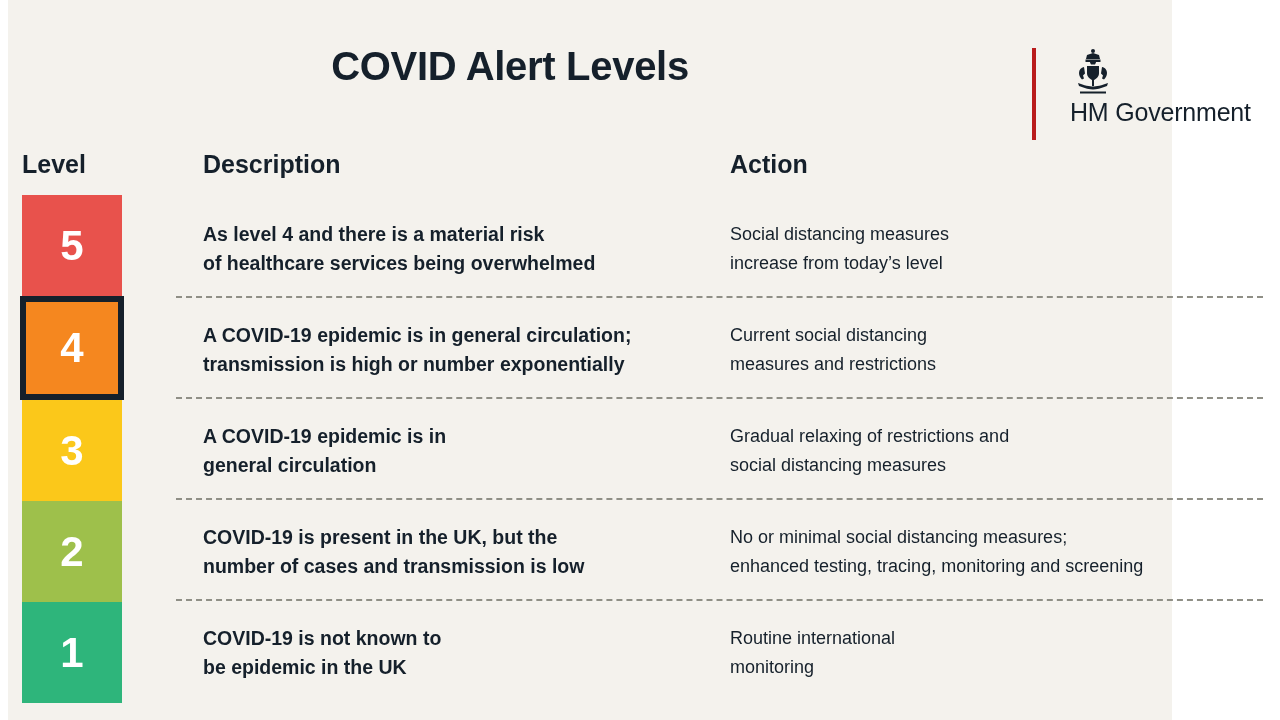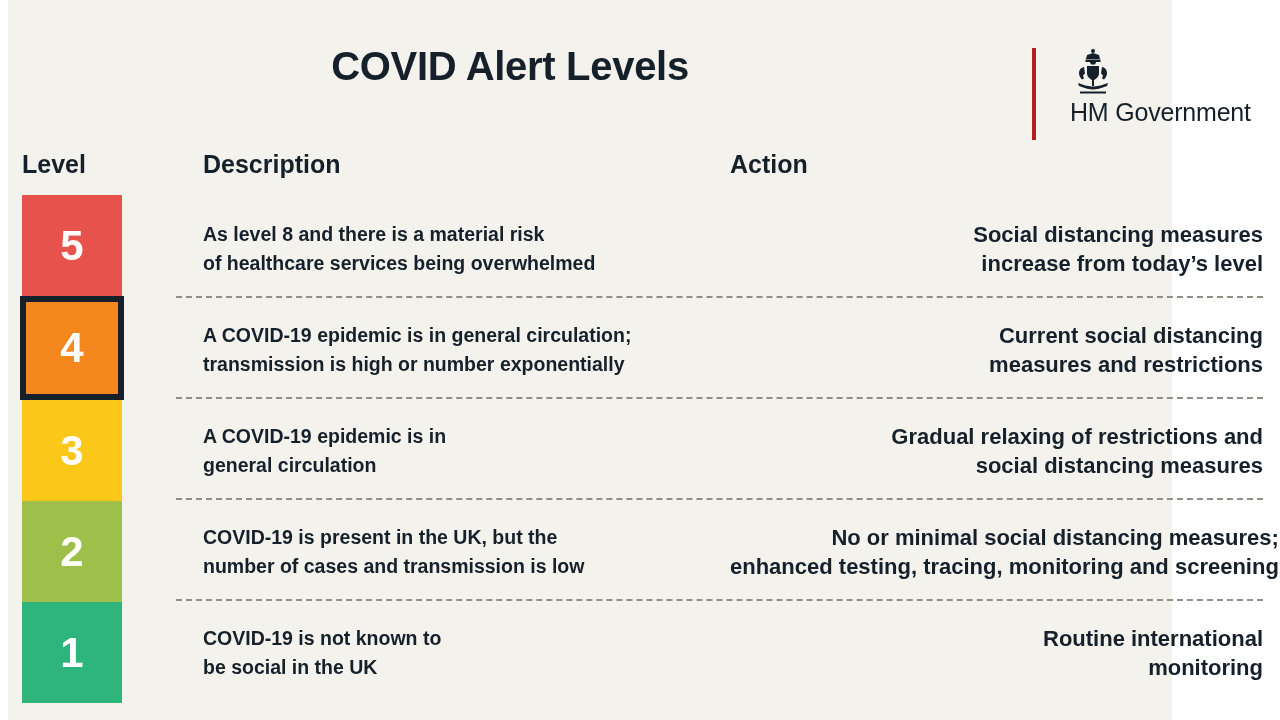--- a/index.html
+++ b/index.html
@@ -144,25 +144,24 @@
   .cell-desc {
     width: 527px;
     flex: 0 0 527px;
     font-size: 19.5px;
     font-weight: bold;
     line-height: 29px;
     color: #15202b;
   }
   .cell-action {
     flex: 1;
-    font-size: 22px;
-    font-weight: bold;
+    font-size: 18px;
+    font-weight: normal;
     line-height: 29px;
     color: #15202b;
-    text-align: right;
   }
   .nowrap-line { display: block; white-space: nowrap; }
 </style>
 </head>
 <body>
 
 <div class="slide">
 
   <div class="left-strip"></div>
 
@@ -213,21 +212,21 @@
     <div class="level-cell" style="background:#2eb57b;">
       <span>1</span>
     </div>
   </div>
 
   <div class="rows">
 
     <div class="row">
       <div class="row-inner">
         <div class="cell-desc">
-          <span class="nowrap-line">As level 8 and there is a material risk</span>
+          <span class="nowrap-line">As level 4 and there is a material risk</span>
           <span class="nowrap-line">of healthcare services being overwhelmed</span>
         </div>
         <div class="cell-action">
           <span class="nowrap-line">Social distancing measures</span>
           <span class="nowrap-line">increase from today’s level</span>
         </div>
       </div>
     </div>
 
     <div class="row">
@@ -270,21 +269,21 @@
           <span class="nowrap-line">enhanced testing, tracing, monitoring and screening</span>
         </div>
       </div>
     </div>
 
     <div class="row">
       <div class="divider"></div>
       <div class="row-inner">
         <div class="cell-desc">
           <span class="nowrap-line">COVID-19 is not known to</span>
-          <span class="nowrap-line">be social in the UK</span>
+          <span class="nowrap-line">be epidemic in the UK</span>
         </div>
         <div class="cell-action">
           <span class="nowrap-line">Routine international</span>
           <span class="nowrap-line">monitoring</span>
         </div>
       </div>
     </div>
 
   </div>
 

